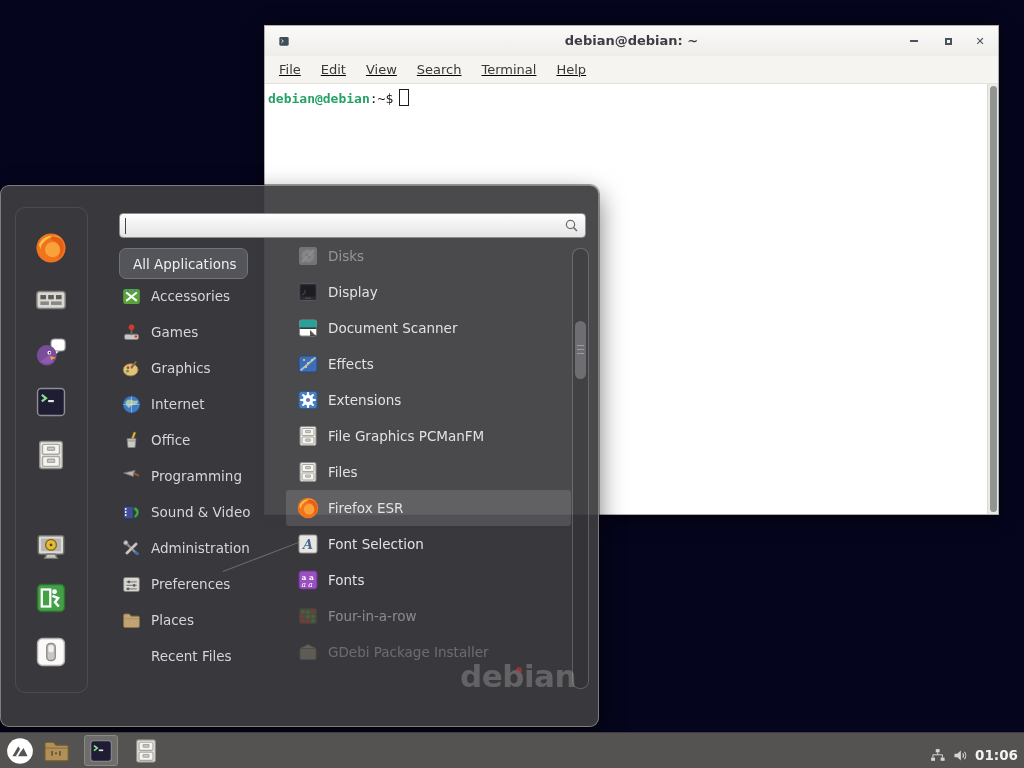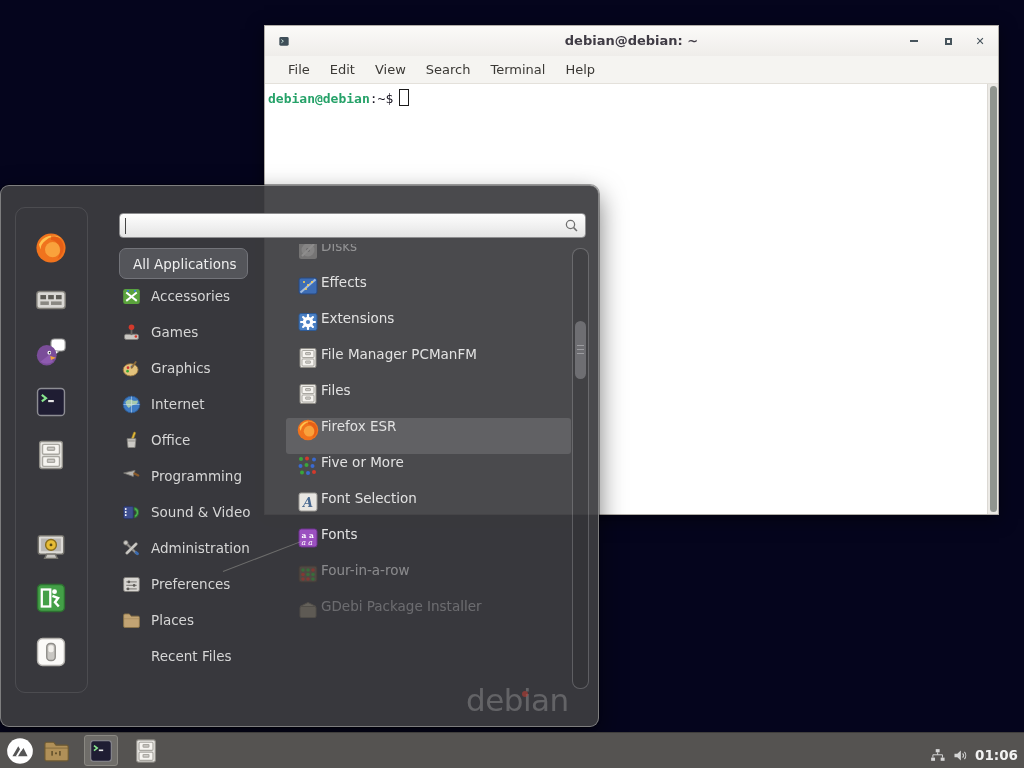--- a/index.html
+++ b/index.html
@@ -26,21 +26,21 @@
     text-align:center;font-size:13px;font-weight:bold;color:#3f3b44;
   }
   .ctl{position:absolute;top:0;height:30px;width:20px;display:flex;align-items:center;justify-content:center;cursor:default;}
   .ctl-min{right:74px;} .ctl-max{right:40px;} .ctl-close{right:8px;}
   .ctl-min i{display:block;width:8px;height:2px;background:#47545c;}
   .ctl-max i{display:block;width:7px;height:7px;border:2px solid #47545c;box-sizing:border-box;background:transparent;}
   .ctl-close span{font-size:11px;font-weight:bold;color:#47545c;line-height:1;}
   .menubar{
     position:absolute;left:0;right:0;top:30px;height:28px;
     background:#f5f4f1;border-bottom:1px solid #e4e1db;
-    display:flex;align-items:center;padding-left:13px;box-sizing:border-box;
+    display:flex;align-items:center;padding-left:4px;box-sizing:border-box;text-decoration:underline;
   }
   .menubar .mitem{font-size:13px;color:#3b3935;padding:4px 10px;}
   .term-body{position:absolute;left:0;right:0;top:58px;bottom:0;background:#fff;}
   .term-line{
     position:absolute;left:3px;top:5px;white-space:pre;
     font-family:"DejaVu Sans Mono","Liberation Mono",monospace;font-size:13px;color:#171421;
   }
   .p-user{color:#26a269;font-weight:bold;}
   .term-cursor{
     display:inline-block;width:8px;height:15px;border:1.5px solid #1b1b1b;
@@ -76,43 +76,42 @@
     background:#54555a;border:1px solid #73747a;border-radius:7px;
     color:#efefef;font-size:13.5px;display:flex;align-items:center;padding-left:13px;
   }
   #cat-list{position:absolute;left:120px;top:92px;width:164px;}
   .cat-row{height:36px;display:flex;align-items:center;gap:9px;}
   .cat-row .cicon{width:21px;height:21px;flex:none;}
   .cat-row .clabel{font-size:13.5px;color:#d6d6d6;white-space:nowrap;}
   .cat-row.noicon .clabel{margin-left:30px;}
   #app-viewport{position:absolute;left:285px;top:58px;width:285px;height:462px;overflow:hidden;}
   #app-scroll{position:absolute;left:0;top:-6px;right:0;}
-  .app-row{height:36px;display:flex;align-items:flex-start;gap:1px;padding-left:10px;box-sizing:border-box;border-radius:3px;}
+  .app-row{height:36px;display:flex;align-items:center;gap:8px;padding-left:10px;box-sizing:border-box;border-radius:3px;}
   .app-row .aicon{width:24px;height:24px;flex:none;}
   .app-row .alabel{font-size:13.5px;color:#e2e2e2;white-space:nowrap;}
   .app-row.hl{background:rgba(255,255,255,0.13);}
   .app-row.faded{opacity:.48;}
   .app-row.vfaded{opacity:.30;}
   .menu-scrollbar{
     position:absolute;left:571px;top:62px;width:17px;height:441px;box-sizing:border-box;
     border:1px solid rgba(255,255,255,0.22);border-radius:8px;background:rgba(40,40,42,0.25);
   }
   .menu-thumb{
     position:absolute;left:2px;top:72px;width:11px;height:58px;
     background:#6e6e72;border-radius:6px;
   }
   .menu-thumb i{
     position:absolute;left:2px;top:24px;width:7px;height:10px;display:block;
     background-image:repeating-linear-gradient(#9c9ca0 0 1.5px, transparent 1.5px 4px);
   }
   .watermark{
-    position:absolute;left:459px;top:496px;
-    font-size:31px;font-weight:normal;letter-spacing:-.5px;
+    position:absolute;left:459px;top:472px;
+    font-size:31px;font-weight:bold;letter-spacing:-.5px;
     color:rgba(200,200,200,0.30);
-    margin-left:6px;
   }
   .watermark .wdot{position:absolute;left:56px;top:9px;width:6px;height:6px;border-radius:50%;background:rgba(185,60,50,0.6);}
   .trail{
     position:absolute;left:222px;top:385px;width:84px;height:0;
     border-top:1.5px solid rgba(205,205,195,0.35);
     transform:rotate(-21deg);transform-origin:left center;
   }
   
   #taskbar{
     position:absolute;left:0;bottom:0;width:1024px;height:36px;
@@ -372,20 +371,42 @@
                 <circle cx="12" cy="12" r="6.5" fill="#c5c3c0"></circle>
                 <circle cx="12" cy="12" r="2" fill="#8a8885"></circle>
                 <path d="M6 18 L18 6" stroke="#d8d6d3" stroke-width="2"></path>
               </svg>
             </span>
             <span class="alabel">Disks</span>
           </div>
           <div class="app-row">
             <span class="aicon">
               <svg viewBox="0 0 24 24">
+                <rect x="3" y="3.5" width="18" height="17" rx="2" fill="#2b2b31" stroke="#56565c"></rect>
+                <rect x="5" y="5.5" width="14" height="11" rx="1" fill="#1c1c22"></rect>
+                <path d="M6 15 Q10 13 9 10" stroke="#3d3d46" stroke-width="1.5" fill="none"></path>
+                <rect x="9" y="17.5" width="6" height="1.6" fill="#44444c"></rect>
+              </svg>
+            </span>
+            <span class="alabel">Display</span>
+          </div>
+          <div class="app-row">
+            <span class="aicon">
+              <svg viewBox="0 0 24 24">
+                <rect x="3.5" y="4" width="17" height="16" rx="2" fill="#fdfdfc" stroke="#8a8884"></rect>
+                <path d="M3.5 6 a2 2 0 0 1 2-2 h13 a2 2 0 0 1 2 2 v6 h-17 Z" fill="#2aa198"></path>
+                <rect x="3.5" y="11.4" width="17" height="1.6" fill="#3a3a3a"></rect>
+                <path d="M14 14 L20 20 L14 20 Z" fill="#2a2a2a" opacity=".8"></path>
+              </svg>
+            </span>
+            <span class="alabel">Document Scanner</span>
+          </div>
+          <div class="app-row">
+            <span class="aicon">
+              <svg viewBox="0 0 24 24">
                 <rect x="3" y="4" width="18" height="16" rx="2" fill="#3d6db5" stroke="#28497e"></rect>
                 <path d="M4.5 18.5 L19.5 5.5" stroke="#bcd0ea" stroke-width="2" opacity=".8"></path>
                 <circle cx="8" cy="8" r="1" fill="#ffd24a"></circle>
                 <circle cx="12" cy="11" r="1" fill="#ffd24a"></circle>
                 <circle cx="16" cy="8" r="1" fill="#ffd24a"></circle>
                 <circle cx="10" cy="15" r="1" fill="#ffd24a"></circle>
               </svg>
             </span>
             <span class="alabel">Effects</span>
           </div>
@@ -412,21 +433,21 @@
           <div class="app-row">
             <span class="aicon">
               <svg viewBox="0 0 24 24">
                 <rect x="4" y="2.5" width="16" height="19" rx="1.5" fill="#e9e7e3" stroke="#8f8d87"></rect>
                 <rect x="6" y="4.5" width="12" height="7" rx="1" fill="#f6f4f0" stroke="#a9a7a1"></rect>
                 <rect x="9.5" y="6.5" width="5" height="2.2" rx=".5" fill="#cfcdc9" stroke="#a9a7a1"></rect>
                 <rect x="6" y="13" width="12" height="7" rx="1" fill="#f6f4f0" stroke="#a9a7a1"></rect>
                 <rect x="9.5" y="15" width="5" height="2.2" rx=".5" fill="#cfcdc9" stroke="#a9a7a1"></rect>
               </svg>
             </span>
-            <span class="alabel">File Manager PCManFM</span>
+            <span class="alabel">File Graphics PCManFM</span>
           </div>
           <div class="app-row">
             <span class="aicon">
               <svg viewBox="0 0 24 24">
                 <rect x="4" y="2.5" width="16" height="19" rx="1.5" fill="#e9e7e3" stroke="#8f8d87"></rect>
                 <rect x="6" y="4.5" width="12" height="7" rx="1" fill="#f6f4f0" stroke="#a9a7a1"></rect>
                 <rect x="9.5" y="6.5" width="5" height="2.2" rx=".5" fill="#cfcdc9" stroke="#a9a7a1"></rect>
                 <rect x="6" y="13" width="12" height="7" rx="1" fill="#f6f4f0" stroke="#a9a7a1"></rect>
                 <rect x="9.5" y="15" width="5" height="2.2" rx=".5" fill="#cfcdc9" stroke="#a9a7a1"></rect>
               </svg>
@@ -436,36 +457,20 @@
           <div class="app-row hl">
             <span class="aicon">
               <svg viewBox="0 0 24 24">
                 <circle cx="12" cy="12" r="10.3" fill="#f0731d"></circle>
                 <path d="M3.5 9.5 A10.3 10.3 0 0 1 19.5 5.5 A9 9 0 0 0 8 6.8 A8.3 8.3 0 0 0 4.6 13 Z" fill="#ffc24d"></path>
                 <circle cx="13.2" cy="13.2" r="5.4" fill="#f9a23c"></circle>
                 <path d="M12 3 a9 9 0 0 1 9 9 a9.5 9.5 0 0 1 -4.5 7.6 a10 10 0 0 0 1.7-7.3 c-.6-3.3-2.9-5.6-6.2-6.2 z" fill="#d9480f" opacity=".45"></path>
               </svg>
             </span>
             <span class="alabel">Firefox ESR</span>
-          </div>
-          <div class="app-row">
-            <span class="aicon">
-              <svg viewBox="0 0 24 24">
-                <circle cx="5" cy="5" r="2" fill="#3aa63a"></circle>
-                <circle cx="11" cy="4.5" r="2" fill="#d33a2c"></circle>
-                <circle cx="18" cy="5.5" r="2" fill="#3a6ad0"></circle>
-                <circle cx="4.5" cy="12" r="2" fill="#3a6ad0"></circle>
-                <circle cx="10.5" cy="11" r="2" fill="#3aa63a"></circle>
-                <circle cx="16.5" cy="12" r="2" fill="#3a6ad0"></circle>
-                <circle cx="6" cy="18.5" r="2" fill="#3aa63a"></circle>
-                <circle cx="12" cy="19" r="2" fill="#3a6ad0"></circle>
-                <circle cx="18" cy="18" r="2" fill="#d33a2c"></circle>
-              </svg>
-            </span>
-            <span class="alabel">Five or More</span>
           </div>
           <div class="app-row">
             <span class="aicon">
               <svg viewBox="0 0 24 24">
                 <rect x="3" y="3" width="18" height="18" rx="2" fill="#e8e6e2" stroke="#9a9894"></rect>
                 <text x="7" y="17" font-size="13" font-family="DejaVu Serif,serif" font-style="italic" font-weight="bold" fill="#4a6a92">A</text>
               </svg>
             </span>
             <span class="alabel">Font Selection</span>
           </div>

